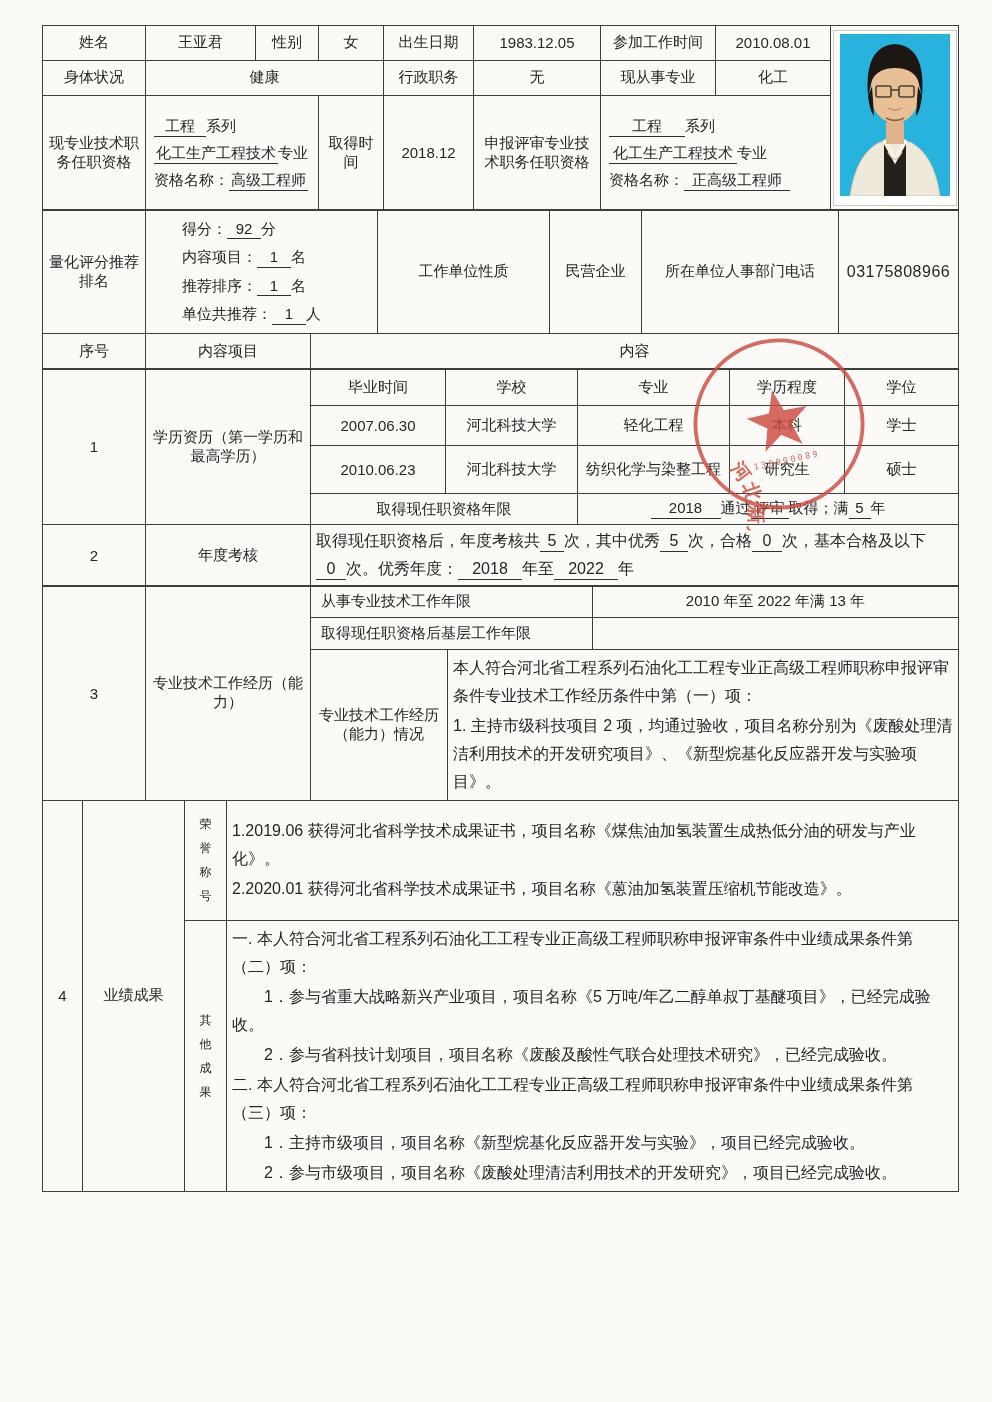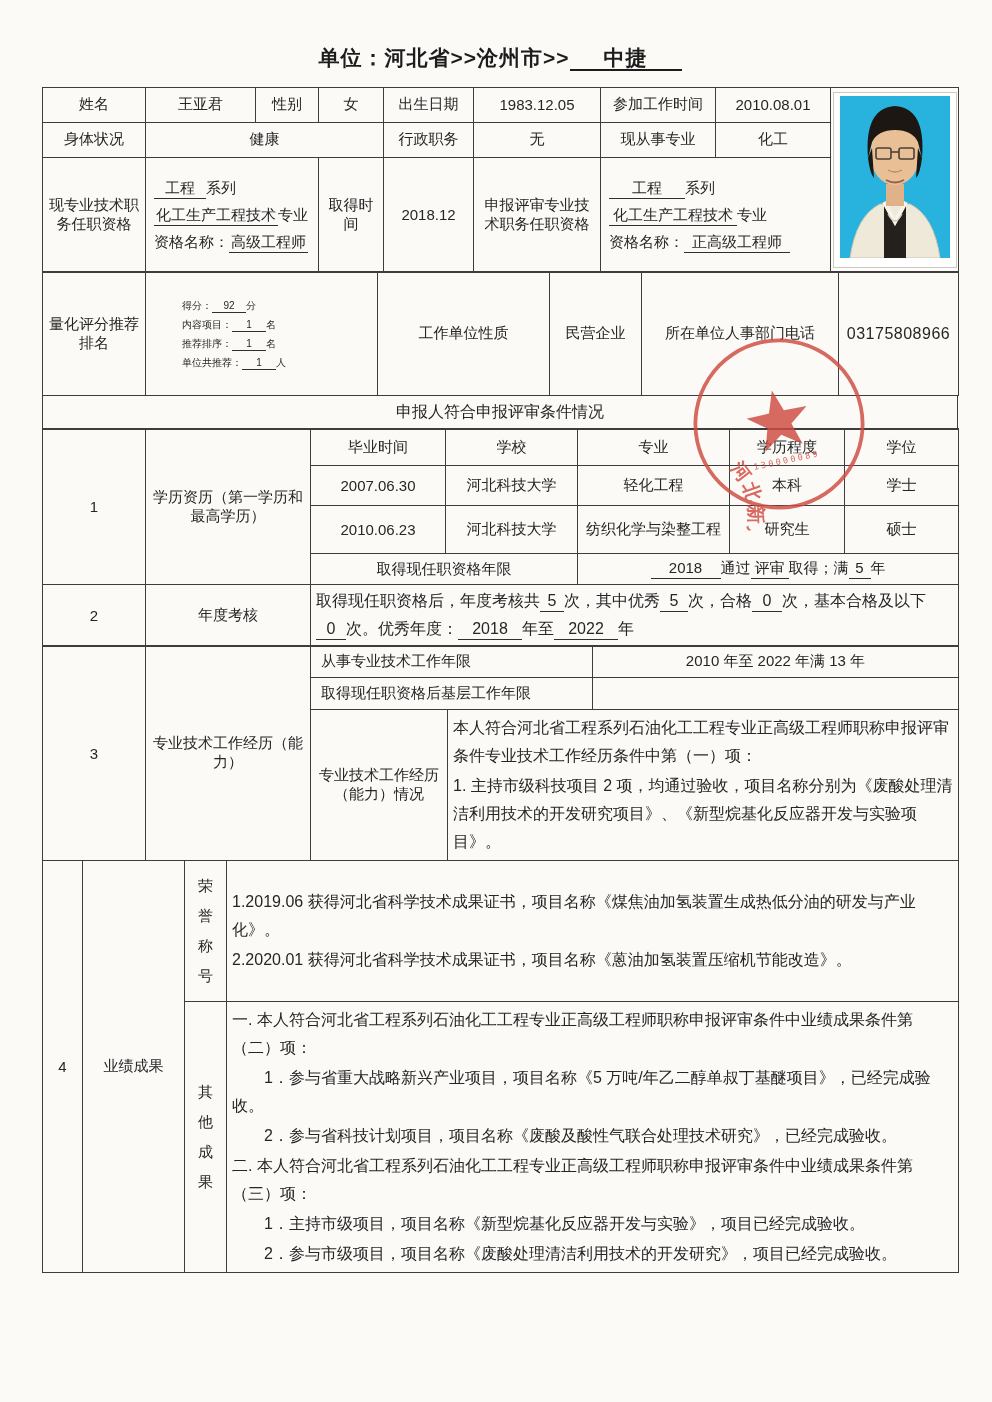--- a/index.html
+++ b/index.html
@@ -24,47 +24,46 @@
   td{
     border:1.5px solid #3d3d3d;text-align:center;vertical-align:middle;
     font-size:15px;padding:2px 5px;color:#262626;word-break:break-all;
   }
   td.left{text-align:left;}
   .blank{
     display:inline-block;border-bottom:1.4px solid #2f2f2f;
     min-width:40px;text-align:center;padding:0 6px;line-height:1.25;
   }
   .blank.narrow{min-width:26px;padding:0 4px;}
-  .scoreblock{padding-left:36px;line-height:1.9;font-size:10px;}
+  .scoreblock{padding-left:36px;line-height:1.9;font-size:15px;}
   .titlecell{line-height:1.8;padding-left:8px;}
   .bodytext{line-height:1.75;font-size:16px;}
   .bodytext p{margin:2px 0;}
   p.boldline{font-weight:normal;margin:2px 0;}
   p.indent{text-indent:2em;margin:2px 0;}
-  .vlabel{width:18px;margin:8px auto;word-break:break-all;line-height:2.0;font-size:15px;}
+  .vlabel{width:18px;margin:0 auto;word-break:break-all;line-height:2.0;font-size:12px;}
   .photo-td{padding:4px 2px;background:#fdfcfa;}
   .photo-frame{
     width:116px;height:168px;margin:0 auto;background:#fff;
     border:1px solid #cfcabe;box-shadow:0 0 0 3px #fff inset;padding:3px;
   }
   .phone{font-size:16px;letter-spacing:.5px;}
   .stamp{
     position:absolute;left:684px;top:326px;width:190px;height:196px;
     transform:rotate(-12deg);opacity:.82;pointer-events:none;z-index:5;
   }
   .seal-ring-text{font-size:20px;font-weight:bold;font-family:"Liberation Sans",sans-serif;}
   .seal-num{font-size:9px;letter-spacing:2.5px;font-family:"DejaVu Sans Mono",monospace;}
 </style>
 </head>
 <body>
 
 <div class="sheet">
 
 
-  <div class="subtitle"><span>单位：</span><span>河北省&gt;&gt;沧州市&gt;&gt;</span><span class="u" style="padding:0 34px;">中捷</span></div>
 
   <table class="band">
     <colgroup>
       <col style="width:103px">
         <col style="width:110px">
         <col style="width:63px">
       <col style="width:65px">
         <col style="width:90px">
         <col style="width:127px">
       <col style="width:115px">
@@ -151,28 +150,35 @@
         <span>单位共推荐：</span><span class="blank narrow">1</span><span>人</span>
       </td>
       <td>工作单位性质</td>
       <td>民营企业</td>
       <td colspan="2">所在单位人事部门电话</td>
       <td class="phone">03175808966</td>
     </tr>
   </tbody>
     </table>
 
-  <table class="band">
-    <tbody>
-        <tr style="height:34px">
-      <td style="font-size:16px">申报人符合申报评审条件情况</td>
-    </tr>
-  </tbody>
-    </table>
-
+
+  <table class="band">
+    <colgroup>
+        <col style="width:103px">
+        <col style="width:165px">
+        <col style="width:648px">
+      </colgroup>
+    <tbody>
+        <tr style="height:36px">
+      <td>序号</td>
+      <td>内容项目</td>
+      <td>内容</td>
+    </tr>
+  </tbody>
+    </table>
 
   <table class="band">
     <colgroup>
       <col style="width:103px">
         <col style="width:165px">
         <col style="width:135px">
       <col style="width:132px">
         <col style="width:152px">
         <col style="width:115px">
         <col style="width:114px">

